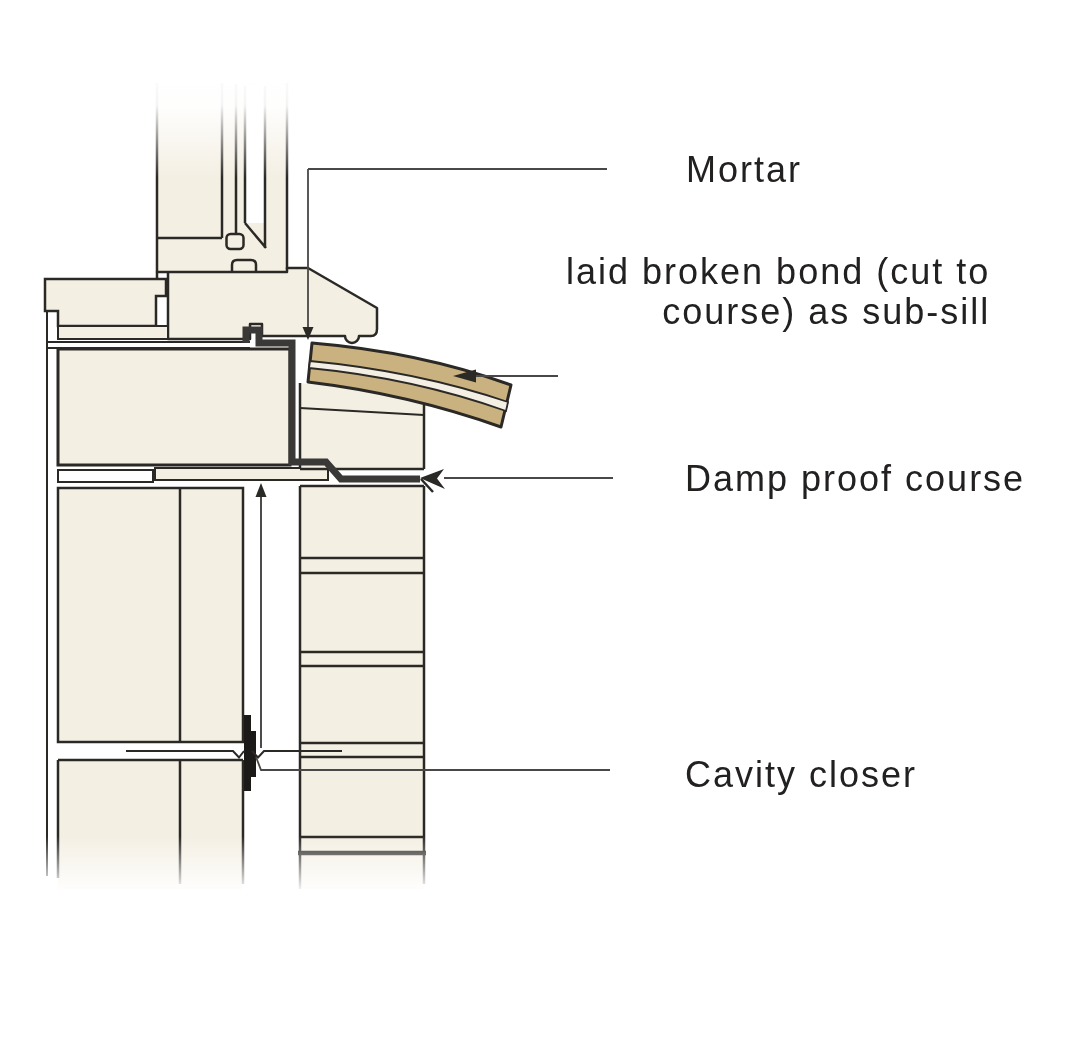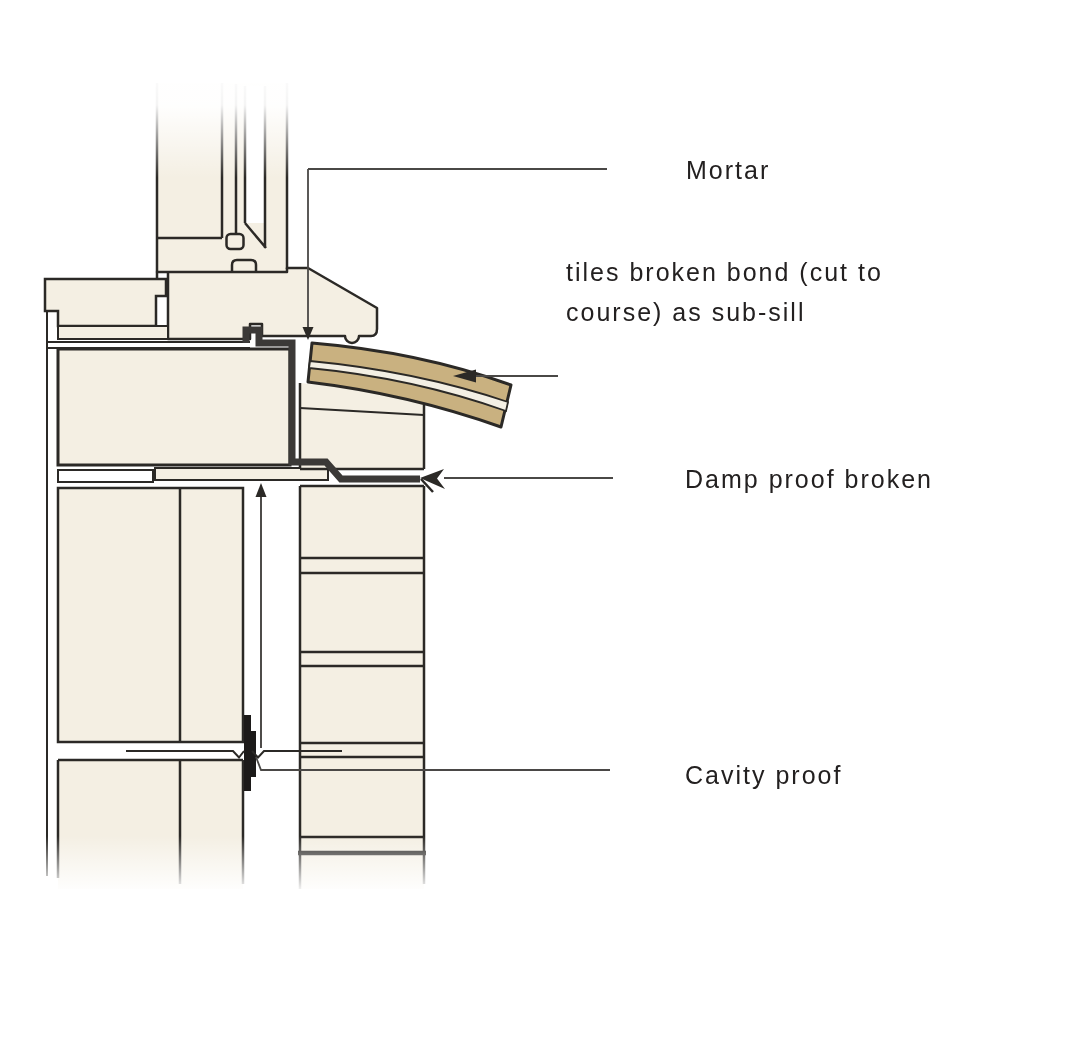--- a/index.html
+++ b/index.html
@@ -1,20 +1,20 @@
 <!DOCTYPE html>
 <html><head>
 <meta charset="utf-8">
 <style>
   html,body{margin:0;padding:0;background:#ffffff;}
   .canvas{position:relative;width:1085px;height:1064px;background:#ffffff;overflow:hidden;
           font-family:"Liberation Sans", sans-serif;}
   .drawing{position:absolute;left:0;top:0;}
-  .label{position:absolute;font-size:25px;line-height:40px;color:#232020;
-         letter-spacing:2px;white-space:nowrap;}
+  .label{position:absolute;font-size:36px;line-height:40px;color:#232020;
+         letter-spacing:2px;white-space:nowrap;text-align:right;}
   .label span{display:block;}
 </style>
 </head>
 <body>
 
 <div class="canvas">
 
   <svg class="drawing" width="1085" height="1064" viewBox="0 0 1085 1064">
     <defs>
       <linearGradient id="fadeTop" x1="0" y1="66" x2="0" y2="178" gradientUnits="userSpaceOnUse">
@@ -98,21 +98,21 @@
       <line x1="474" y1="376" x2="558" y2="376"></line>
       <polygon points="453,376 476,369.5 476,382.5" fill="#2B2926" stroke="none"></polygon>
       <line x1="444" y1="478" x2="613" y2="478"></line>
       <path d="M256,757 L261,770 H610"></path>
     </g>
   </svg>
 
   <div class="label" style="left:686px;top:150px;">Mortar</div>
 
   <div class="label" style="left:566px;top:252px;">
-    <span>tiles broken bond (cut to</span>
+    <span>laid broken bond (cut to</span>
     <span>course) as sub-sill</span>
   </div>
 
-  <div class="label" style="left:685px;top:459px;">Damp proof broken</div>
+  <div class="label" style="left:685px;top:459px;">Damp proof course</div>
 
-  <div class="label" style="left:685px;top:755px;">Cavity proof</div>
+  <div class="label" style="left:685px;top:755px;">Cavity closer</div>
 
 </div>
 
 </body></html>

